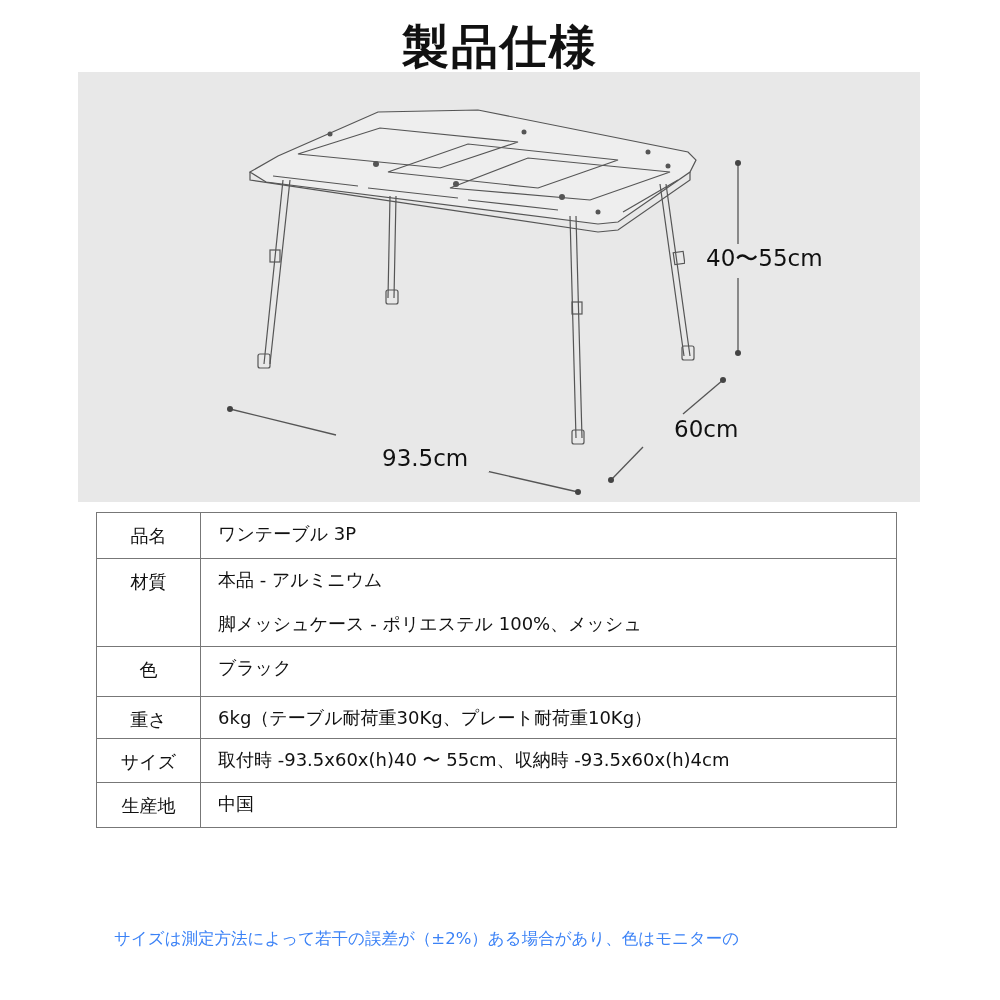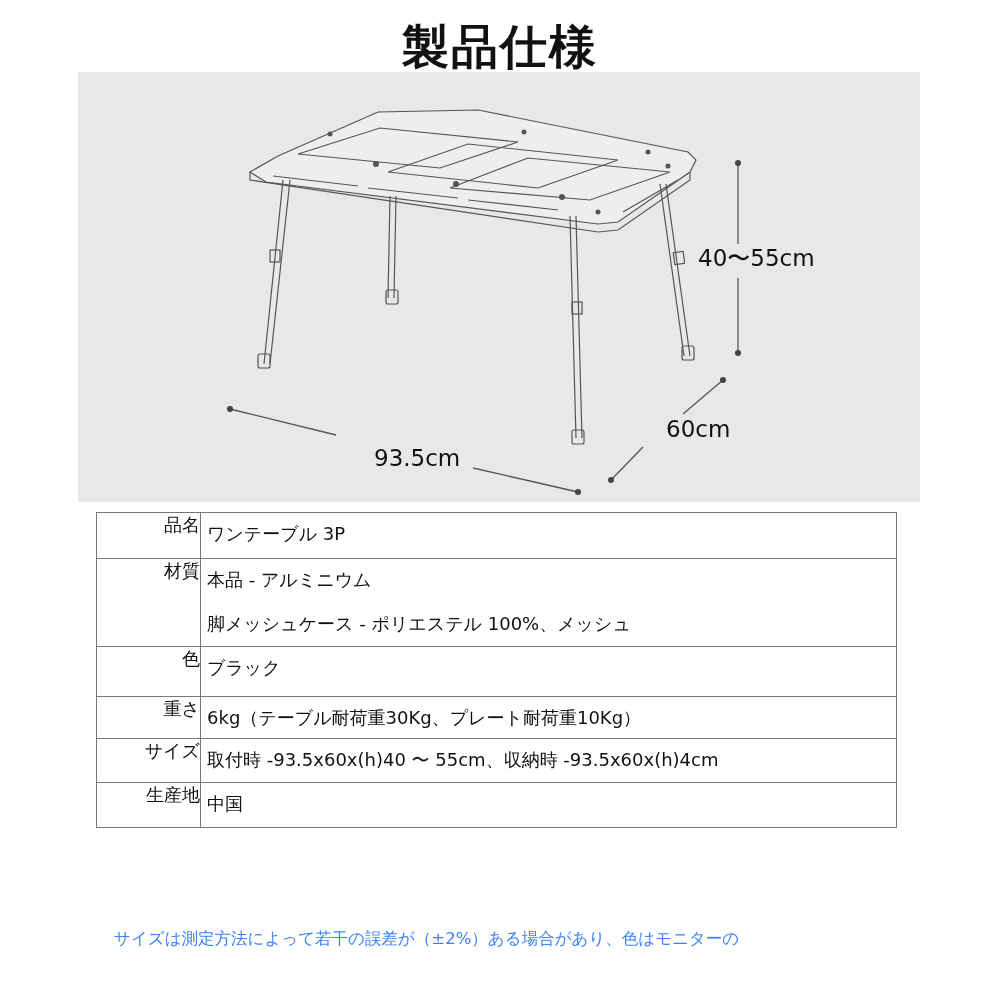--- a/index.html
+++ b/index.html
@@ -12,35 +12,35 @@
   }
 
   .figure {
     position: absolute; left: 78px; top: 72px; width: 842px; height: 430px;
     background: #e8e8e8;
   }
   .figure svg { position: absolute; left: 0; top: 0; }
 
   .dim-label {
     position: absolute; font-family: "DejaVu Sans", sans-serif; font-size: 23px; color: #111;
-    background: #e8e8e8; padding: 0 13px; line-height: 28px; white-space: nowrap;
+    background: #e8e8e8; padding: 0 21px; line-height: 28px; white-space: nowrap;
   }
   .dim-height { left: 607px; top: 172px; }
   .dim-depth { left: 566px; top: 343px; margin-left: 9px; }
   .dim-width { left: 283px; top: 372px; text-align: center; }
 
   .spec-table {
     position: absolute; left: 96px; top: 512px; width: 801px;
     border-collapse: collapse; font-size: 18px;
   }
   .spec-table td { border: 1.5px solid #777; vertical-align: top; }
   .spec-table td.label {
-    width: 104px; text-align: right; color: #111;
+    width: 104px; text-align: center; padding-top: 11px; color: #111;
   }
-  .spec-table td.value { padding: 11px 0 0 6px; color: #111; line-height: 32px; }
+  .spec-table td.value { padding: 11px 0 0 17px; color: #111; line-height: 32px; }
   .spec-table td.value .line { display: block; line-height: 32px; margin-top: -6px; }
   .spec-table td.value .line:first-child { margin-top: -6px; }
 
   .footnote {
     position: absolute; left: 114px; top: 925px; width: 760px;
     font-size: 16.5px; line-height: 28px; color: #3b82f6;
   }
 </style>
 </head>
 <body>

